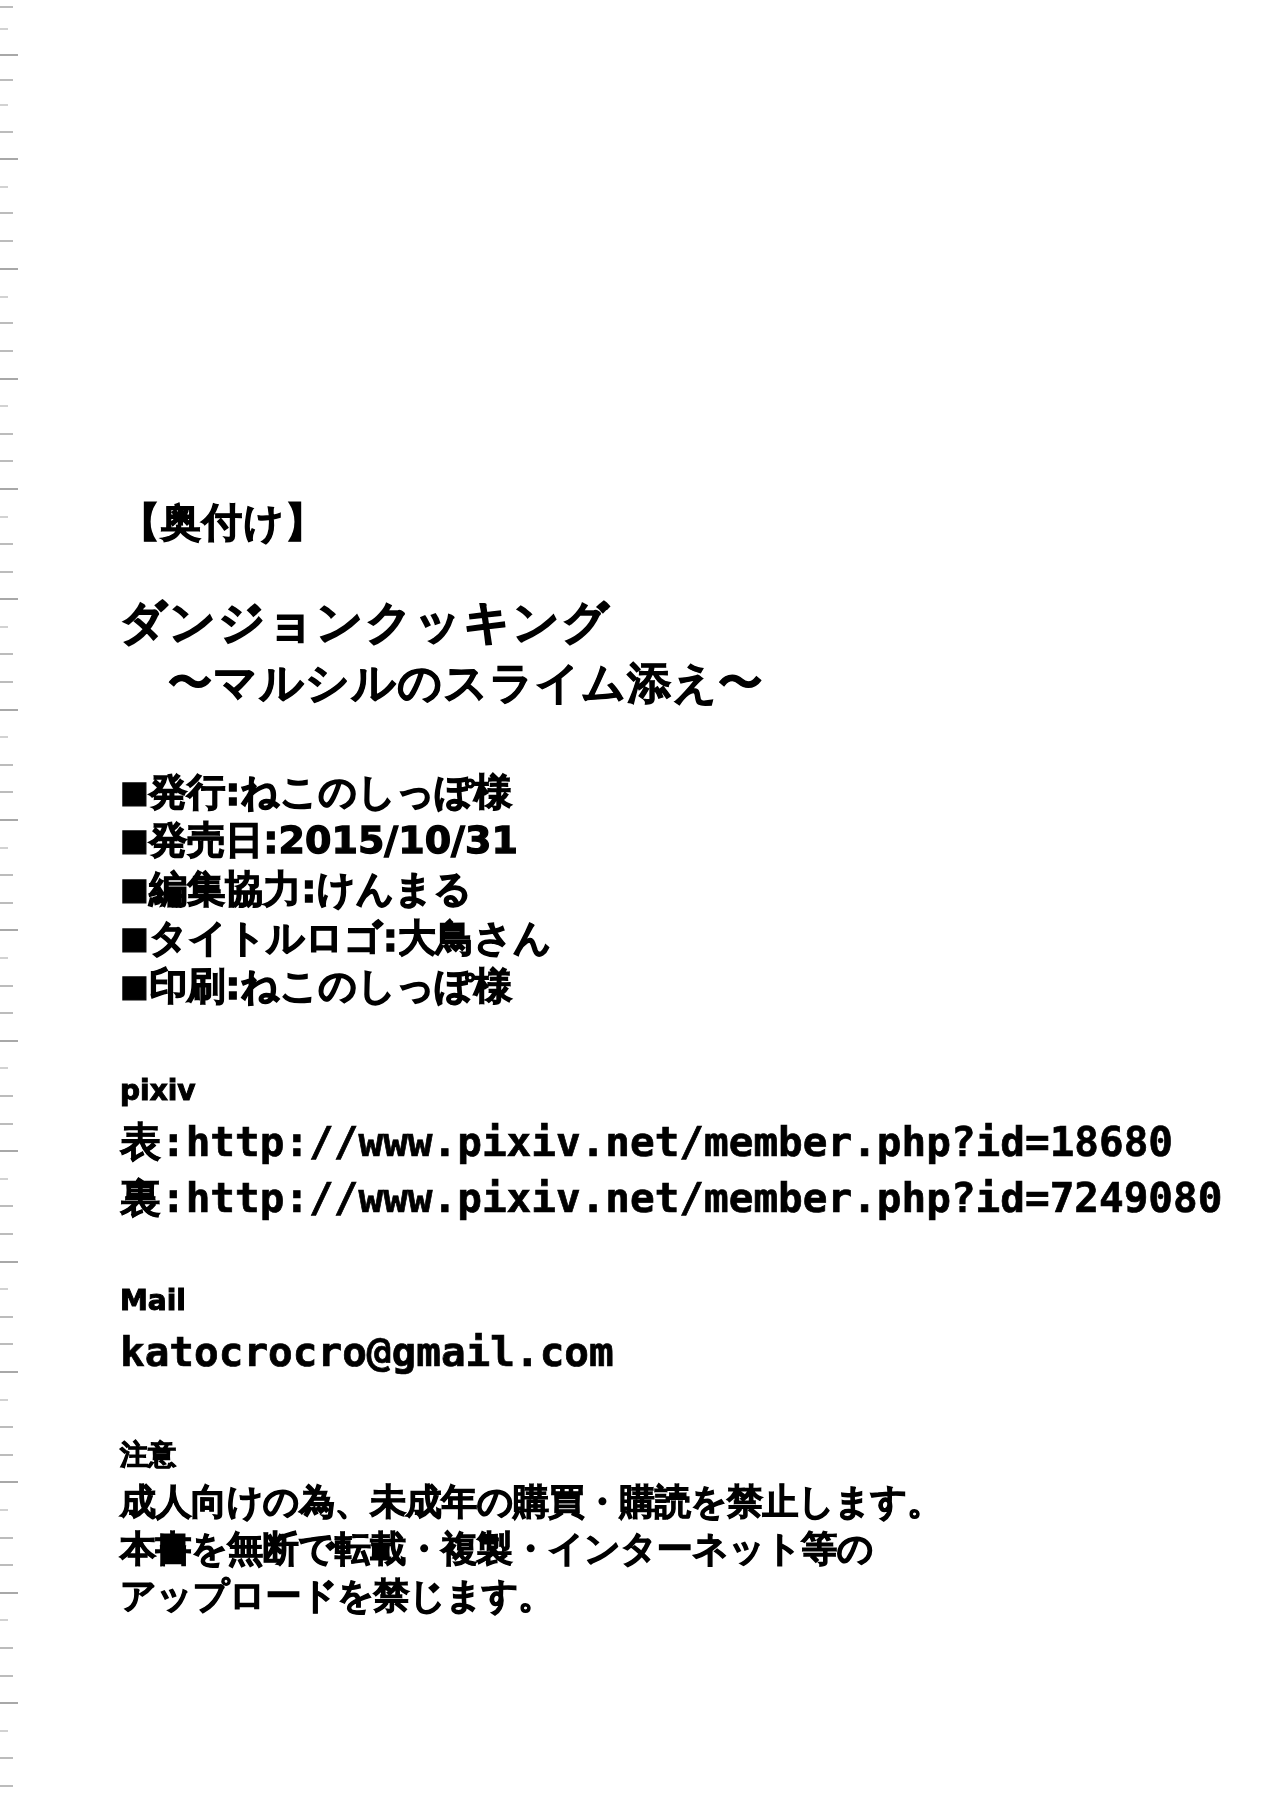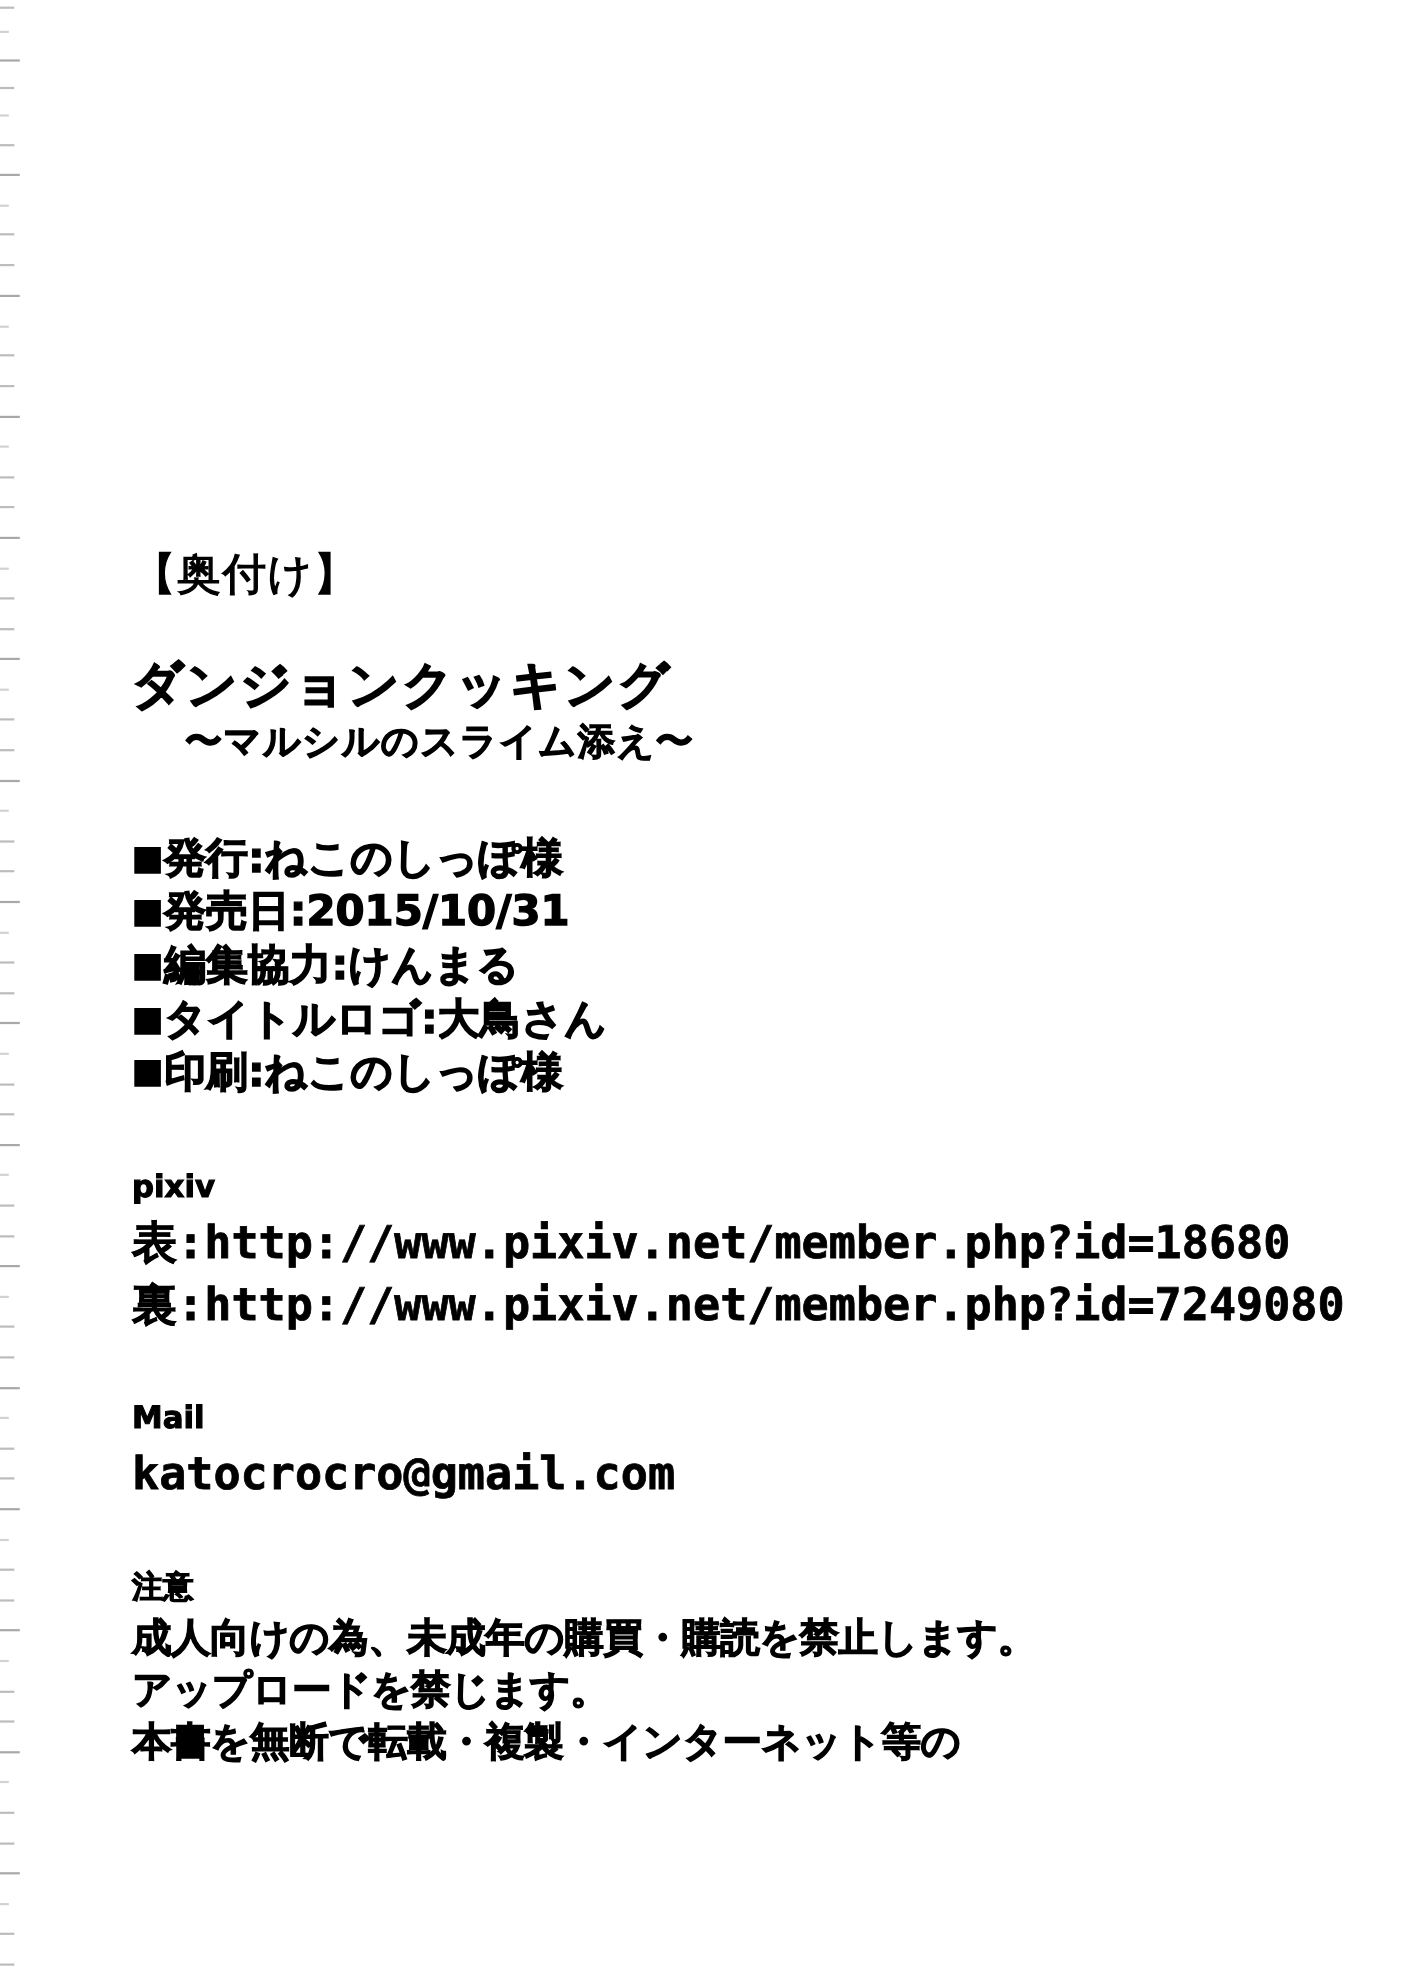--- a/index.html
+++ b/index.html
@@ -42,46 +42,45 @@
   }
 
   .colophon {
     position: absolute;
     left: 120px;
     top: 500px;
     width: 1060px;
   }
 
   .heading {
-    font-weight: normal;
+    font-weight: bold;
     font-size: 40px;
     letter-spacing: 1px;
     line-height: 1.1;
     margin: 0 0 52px 0;
     -webkit-text-stroke: 1.2px #000;
   }
 
   .title-block {
     margin: 0 0 58px 0;
   }
   .title-main {
     font-weight: bold;
     font-size: 46px;
     letter-spacing: 2px;
     line-height: 1.15;
     margin: 0;
     -webkit-text-stroke: 1.4px #000;
   }
   .title-sub {
     font-weight: bold;
-    font-size: 34px;
+    font-size: 44px;
     letter-spacing: 1px;
     line-height: 1.2;
     margin: 8px 0 0 48px;
-    font-family: Liberation Mono, monospace;
     -webkit-text-stroke: 1px #000;
   }
 
   .credits {
     margin: 0 0 62px 0;
   }
   .credit-line {
     font-weight: bold;
     font-size: 38px;
     line-height: 1.28;
@@ -234,18 +233,18 @@
     </div>
 
     <div class="block">
       <div class="block-label">Mail</div>
       <div class="mono-line">katocrocro@gmail.com</div>
     </div>
 
     <div class="block notice">
       <div class="block-label">注意</div>
       <div class="notice-line">成人向けの為、未成年の購買・購読を禁止します。</div>
+      <div class="notice-line">本書を無断で転載・複製・インターネット等の</div>
       <div class="notice-line">アップロードを禁じます。</div>
-      <div class="notice-line">本書を無断で転載・複製・インターネット等の</div>
     </div>
 
   </div>
 </div>
 
 </body></html>

